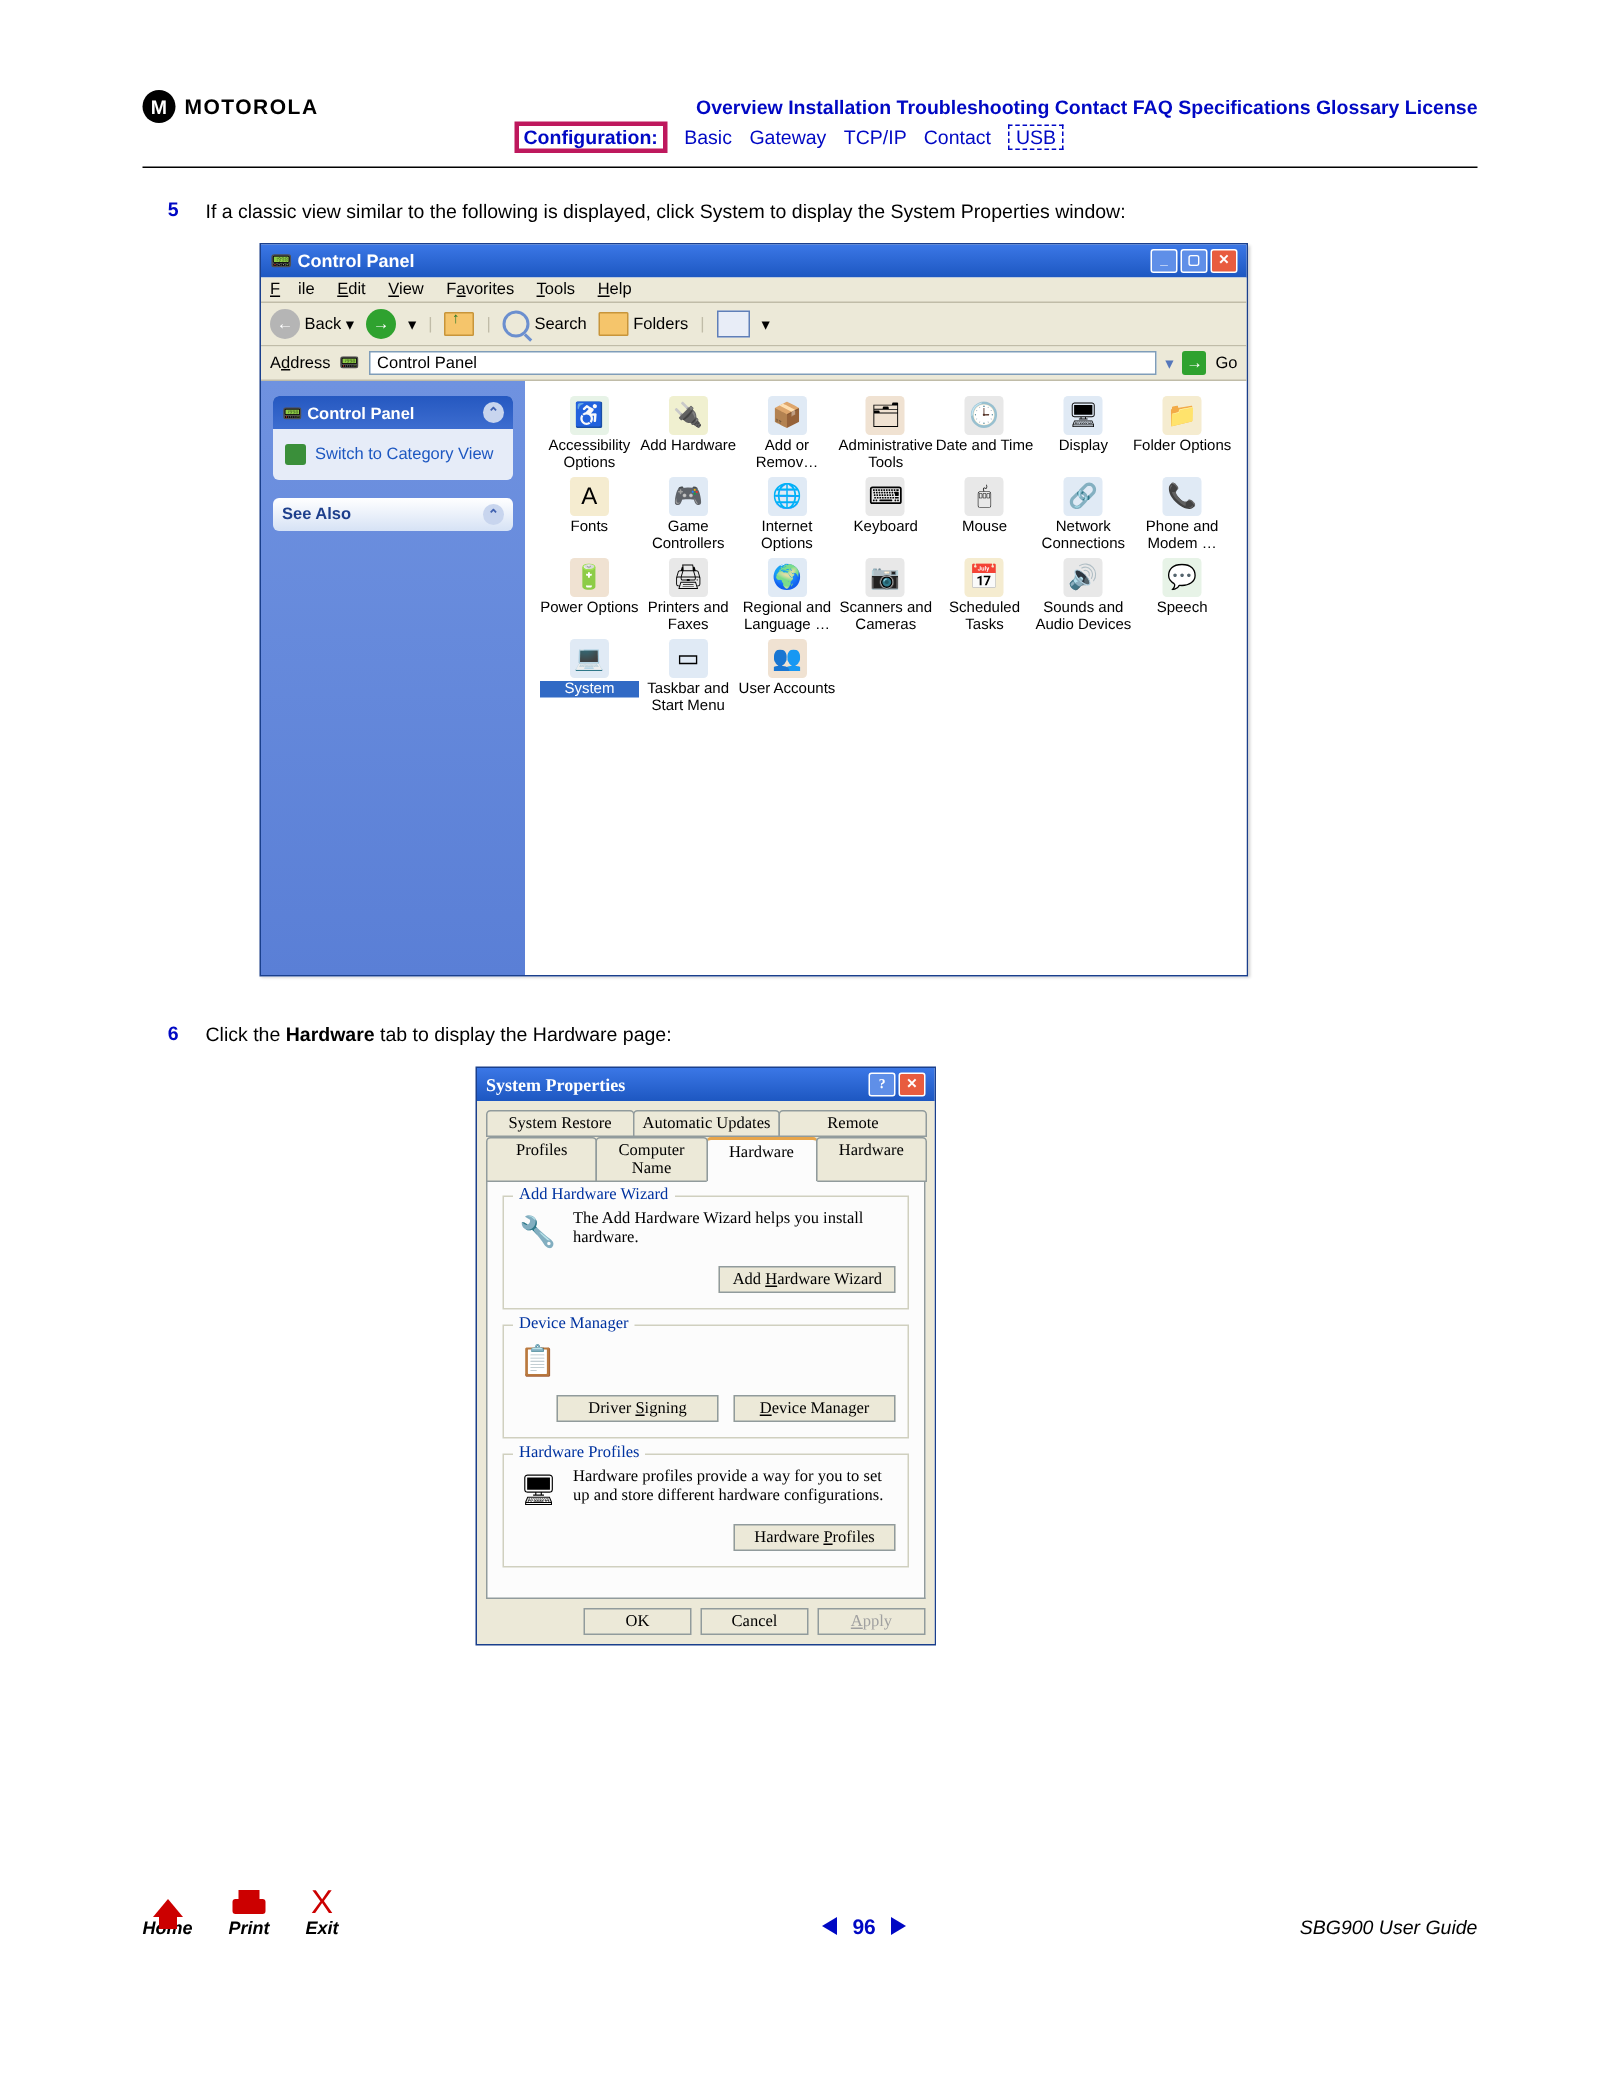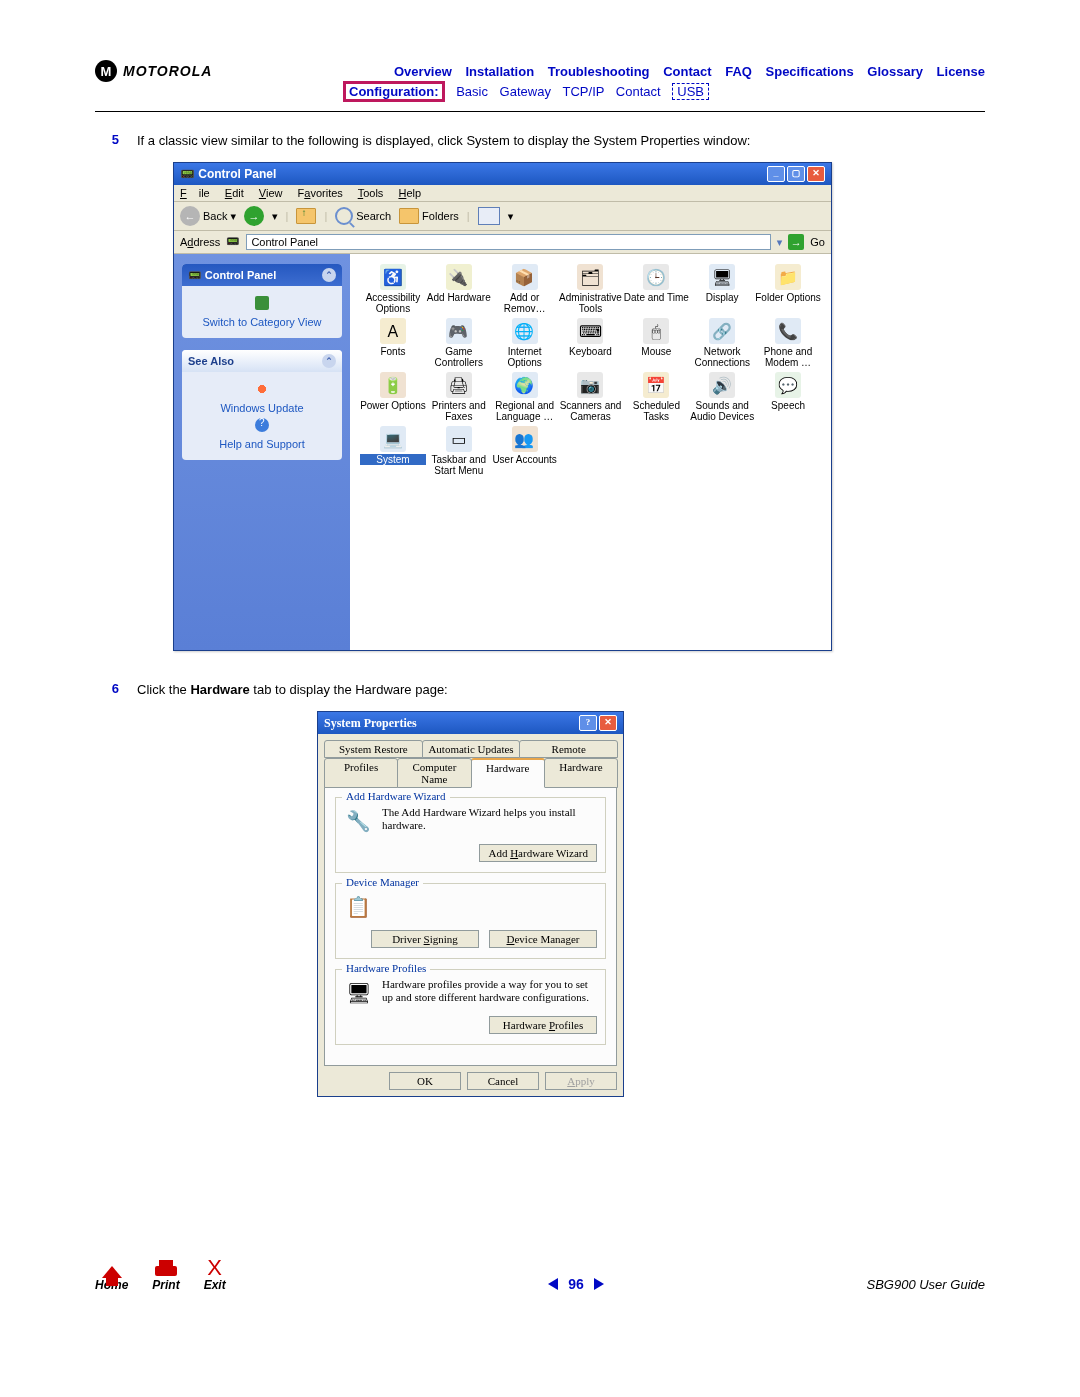--- a/index.html
+++ b/index.html
@@ -38,29 +38,28 @@
     align-items: center;
     justify-content: center;
     color: #fff;
     font-weight: bold;
     font-size: 13px;
     font-family: sans-serif;
   }
   .logo-text {
     font-family: Arial, sans-serif;
     font-weight: 900;
-    font-style: italic;
     font-size: 14px;
     letter-spacing: 1px;
   }
   .top-links {
     font-weight: bold;
     font-size: 13px;
   }
-  .top-links span { color: #0008c4; margin-left: 10px; }
+  .top-links span { color: #0008c4; margin-left: 0; }
   .sub-links {
     text-align: left;
     margin-left: 248px;
     font-size: 13px;
     margin-top: 2px;
   }
   .sub-links .box {
     color: #0008c4;
     font-weight: bold;
     border: 3px solid #be185d;
@@ -186,21 +185,21 @@
   .side-head.blue {
     background: linear-gradient(to bottom, #2558c0, #3d6dd0);
     color: #fff;
   }
   .collapse-btn {
     width: 14px; height: 14px; border-radius: 50%;
     background: #c8d5ee; color: #4162b0; font-size: 9px;
     display: flex; align-items: center; justify-content: center;
   }
   .side-body { padding: 6px 8px; font-size: 11px; color: #1d57c1; }
-  .side-link { display: flex; align-items: center; gap: 6px; margin: 4px 0; cursor: pointer; flex-direction: column; }
+  .side-link { display: flex; align-items: center; gap: 6px; margin: 4px 0; cursor: pointer; }
   .side-link .mini-icon { width: 14px; height: 14px; display: inline-block; }
   .mini-icon.switch { background: #3a8f3a; border-radius: 2px; }
   .mini-icon.winupd { background: radial-gradient(circle, #ff6d3a 40%, transparent 41%); }
   .mini-icon.help { background: #3c7cdc; border-radius: 50%; position: relative; }
   .mini-icon.help::after { content:"?"; color:#fff; font-size:10px; position:absolute; left:4px; top:-1px;}
 
   .cp-icons {
     flex: 1;
     padding: 10px;
     display: grid;
@@ -396,30 +395,20 @@
               <span class="mini-icon switch"></span>
               <span>Switch to Category View</span>
             </div>
           </div>
         </div>
         <div class="side-panel">
           <div class="side-head">
             <span>See Also</span>
             <span class="collapse-btn">⌃</span>
           </div>
-          <div class="side-body">
-            <div class="side-link">
-              <span class="mini-icon winupd"></span>
-              <span>Windows Update</span>
-            </div>
-            <div class="side-link">
-              <span class="mini-icon help"></span>
-              <span>Help and Support</span>
-            </div>
-          </div>
         </div>
       </div>
       <div class="cp-icons" id="cp-icons">
           <div class="cp-item">
             <div class="ic" style="background: rgb(231, 243, 231);">♿</div>
             <div class="lbl">Accessibility Options</div>
           </div>
           <div class="cp-item">
             <div class="ic" style="background: rgb(240, 240, 208);">🔌</div>
             <div class="lbl">Add Hardware</div>

